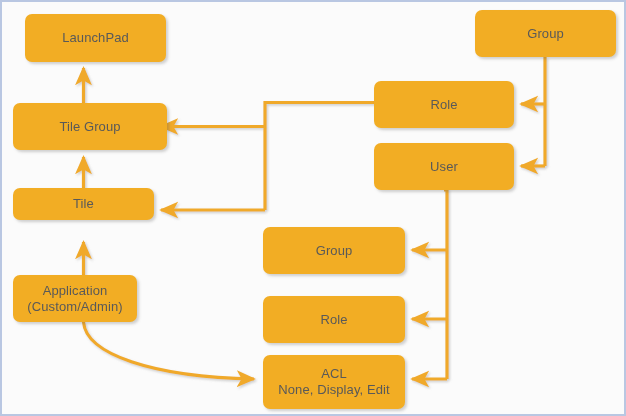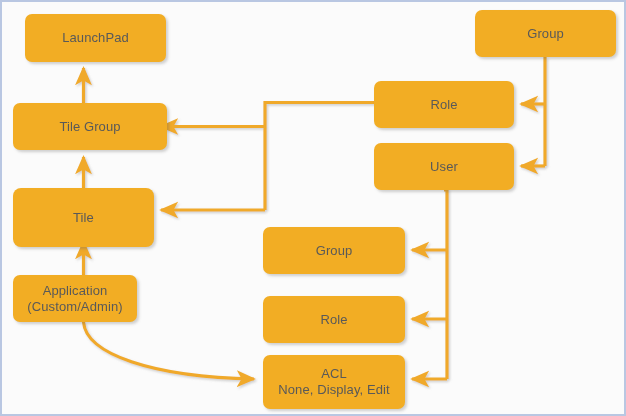--- a/index.html
+++ b/index.html
@@ -94,21 +94,21 @@
   </svg>
 
   <div class="node" style="left:23px;top:12px;width:141px;height:48px;">
     <span class="lbl">LaunchPad</span>
   </div>
 
   <div class="node" style="left:11px;top:101px;width:154px;height:47px;">
     <span class="lbl">Tile Group</span>
   </div>
 
-  <div class="node" style="left:11px;top:186px;width:141px;height:59px;border-radius:8px;">
+  <div class="node" style="left:11px;top:186px;width:141px;height:32px;">
     <span class="lbl">Tile</span>
   </div>
 
   <div class="node" style="left:11px;top:273px;width:124px;height:47px;">
     <span class="lbl">Application
 (Custom/Admin)</span>
   </div>
 
   <div class="node" style="left:473px;top:8px;width:141px;height:47px;">
     <span class="lbl">Group</span>

